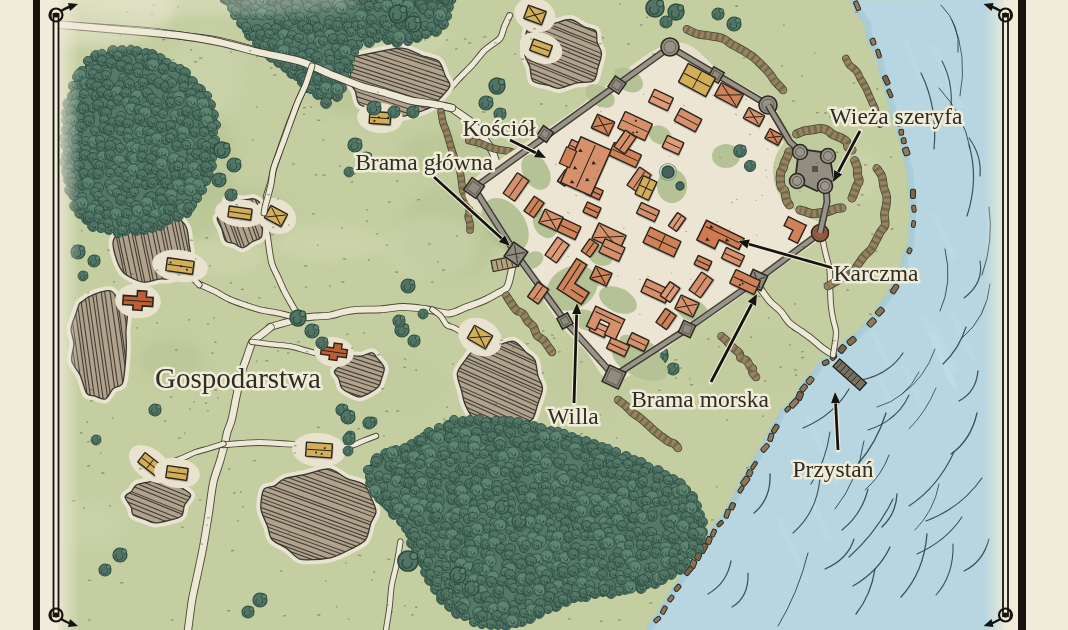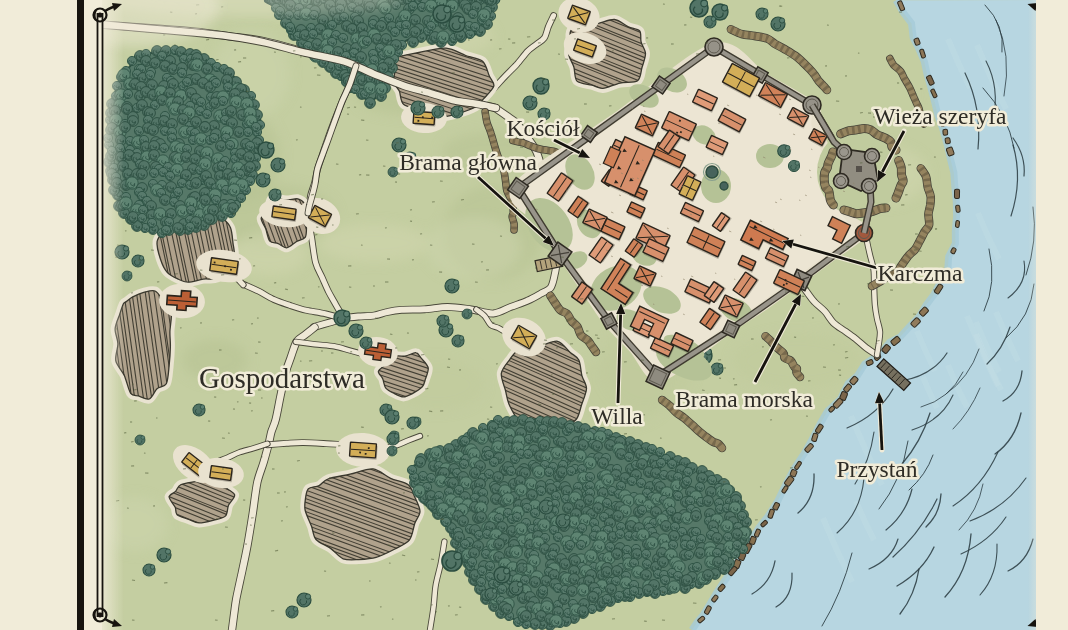--- a/index.html
+++ b/index.html
@@ -1,15 +1,15 @@
 <!DOCTYPE html>
 <html><head><meta charset="utf-8"><title>Mapa miasta</title>
 <style>
 html,body{margin:0;padding:0;background:#f1ecd9;font-family:"Liberation Serif",serif;}
-#map{width:992px;height:630px;overflow:hidden;margin-left:44px;}
+#map{width:1068px;height:630px;overflow:hidden;}
 </style></head>
 <body>
 <div id="map"><svg xmlns="http://www.w3.org/2000/svg" width="1068" height="630" viewBox="0 0 1068 630">
       <defs>
 <filter id="blur6" x="-40%" y="-40%" width="180%" height="180%">
           <feGaussianBlur stdDeviation="6"></feGaussianBlur>
         </filter>
 <linearGradient id="fadeL" x1="0" y1="0" x2="1" y2="0">
 <stop offset="0" stop-color="#f1ecd9" stop-opacity="0.8"></stop>
           <stop offset="1" stop-color="#f1ecd9" stop-opacity="0"></stop>

